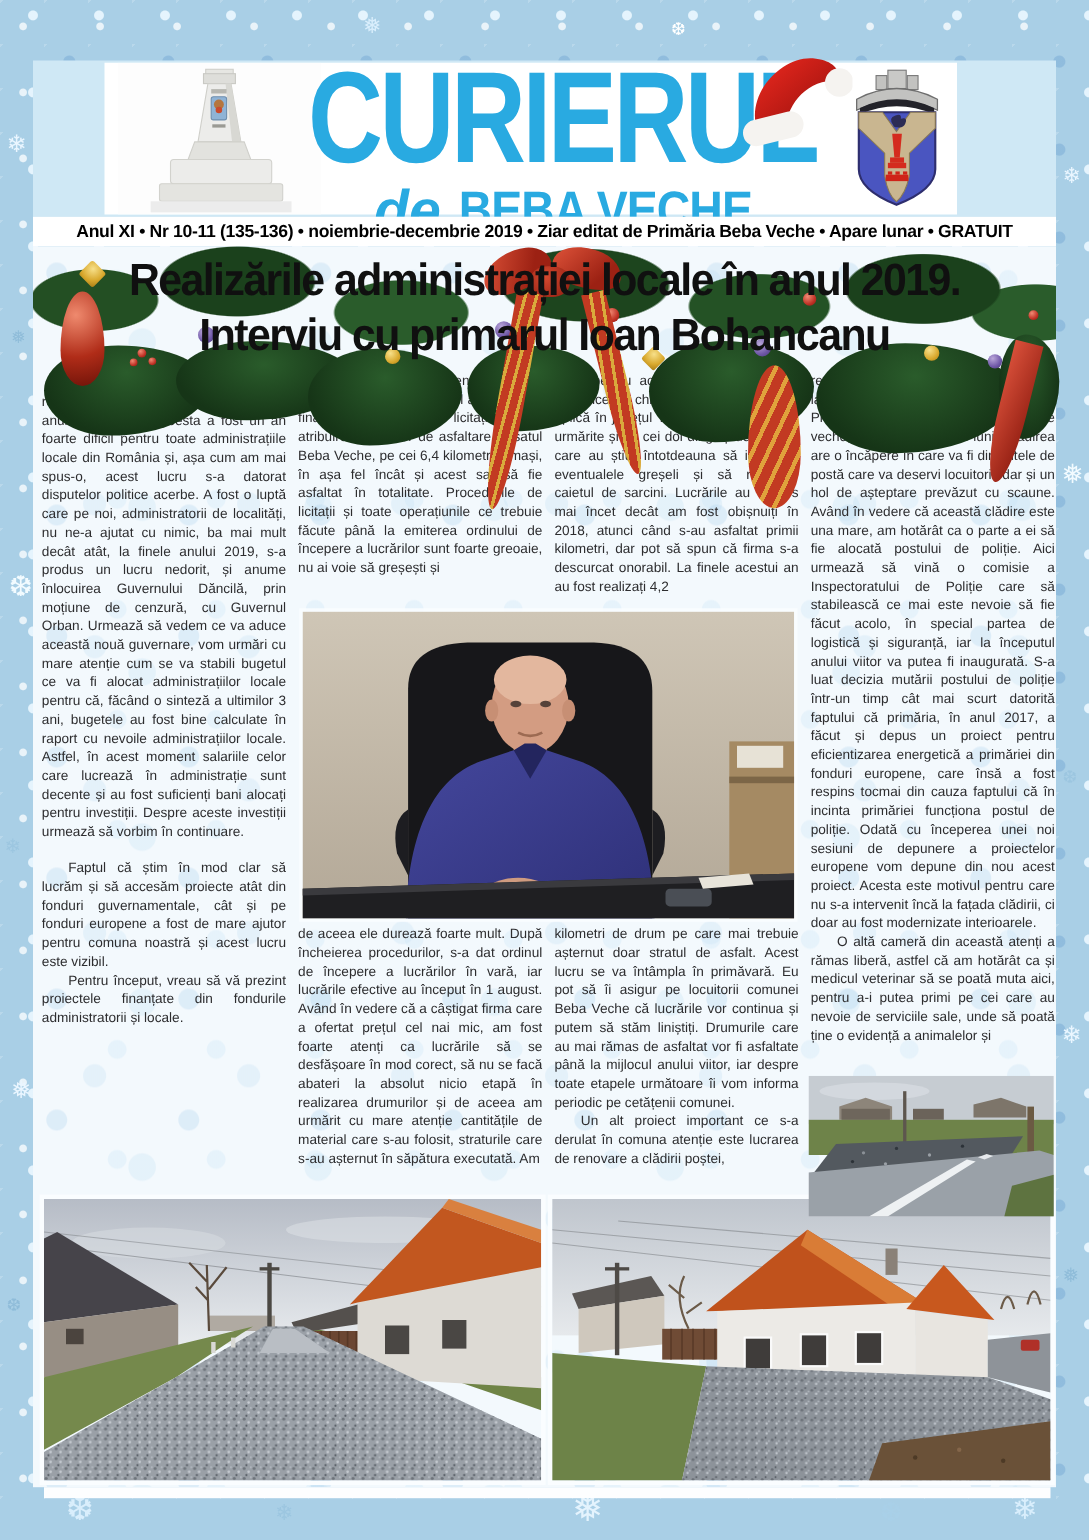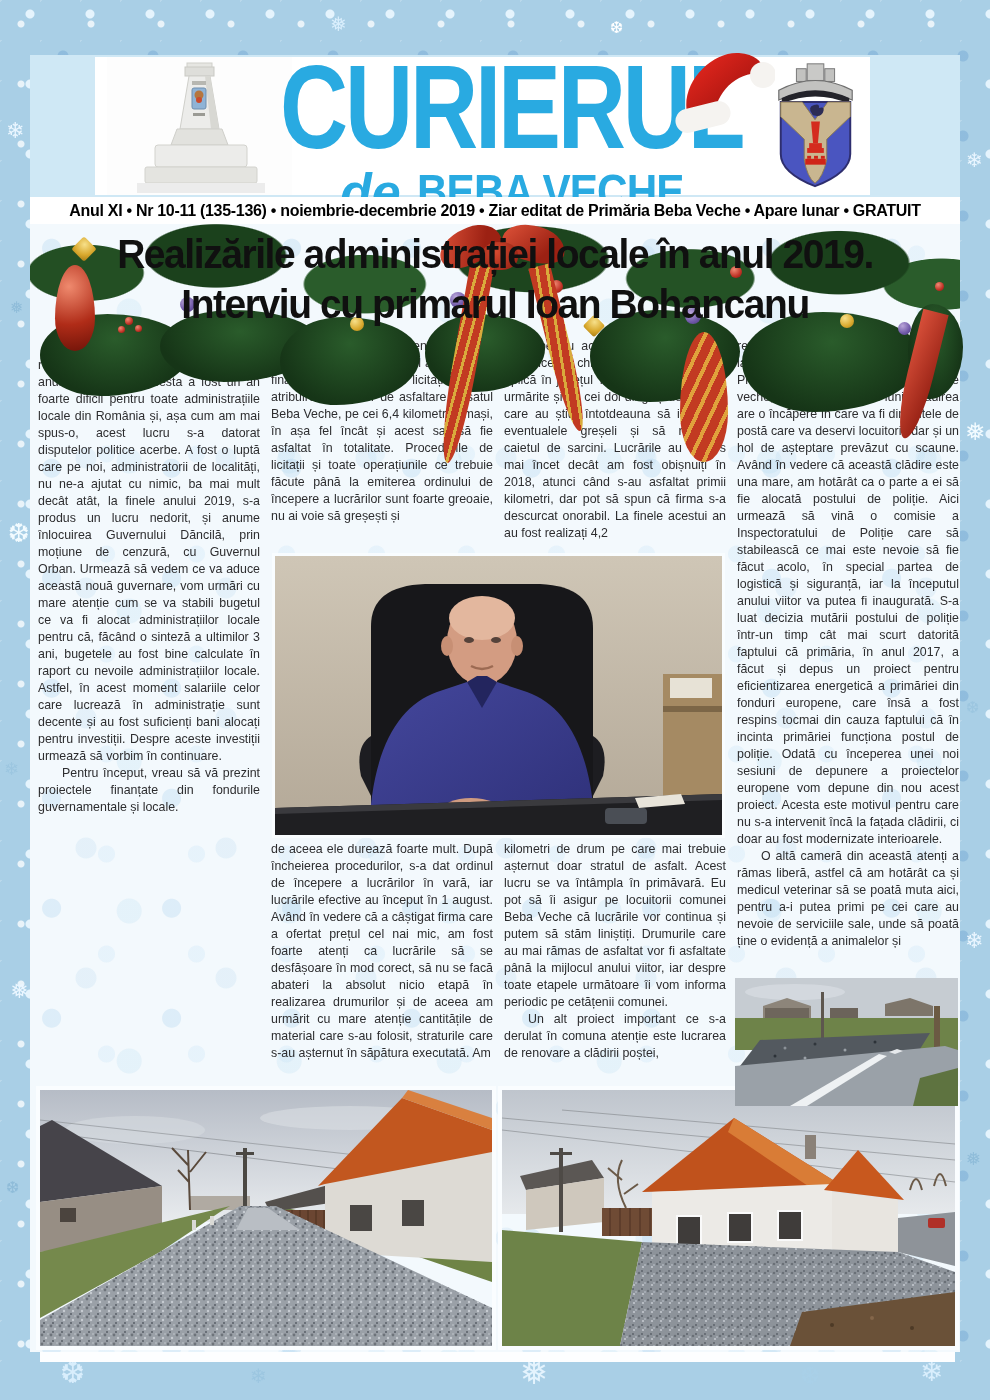--- a/index.html
+++ b/index.html
@@ -203,21 +203,22 @@
     <div class="bow-tail" style="left:893px;top:90px;width:26px;height:130px;transform:rotate(14deg);background:linear-gradient(100deg,#d9503a,#8f1c10);"></div>
   </div>
 
   <h1 class="headline" style="margin:0;">
     <span>Realizările administrației locale în anul 2019.</span><br>
     <span>Interviu cu primarul Ioan Bohancanu</span>
   </h1>
 
   <div class="tcol" id="col1">
       <p class="para ind">Ca în fiecare an, prezentăm realizările administrației locale pentru anul în curs. Anul acesta a fost un an foarte dificil pentru toate administrațiile locale din România și, așa cum am mai spus-o, acest lucru s-a datorat disputelor politice acerbe. A fost o luptă care pe noi, administratorii de localități, nu ne-a ajutat cu nimic, ba mai mult decât atât, la finele anului 2019, s-a produs un lucru nedorit, și anume înlocuirea Guvernului Dăncilă, prin moțiune de cenzură, cu Guvernul Orban. Urmează să vedem ce va aduce această nouă guvernare, vom urmări cu mare atenție cum se va stabili bugetul ce va fi alocat administrațiilor locale pentru că, făcând o sinteză a ultimilor 3 ani, bugetele au fost bine calculate în raport cu nevoile administrațiilor locale. Astfel, în acest moment salariile celor care lucrează în administrație sunt decente și au fost suficienți bani alocați pentru investiții. Despre aceste investiții urmează să vorbim în continuare.</p>
-      <p class="para ind">Pentru început, vreau să vă prezint proiectele finanțate din fondurile guvernamentale și locale.</p>
+      <p class="para ind gap">Faptul că știm în mod clar să lucrăm și să accesăm proiecte atât din fonduri guvernamentale, cât și pe fonduri europene a fost de mare ajutor pentru comuna noastră și acest lucru este vizibil.</p>
+      <p class="para ind">Pentru început, vreau să vă prezint proiectele finanțate din fondurile administratorii și locale.</p>
     </div>
   <div class="tcol" id="col2t">
       <p class="para">Cea mai mare realizare pentru acest an a fost faptul că la începutul anului a fost finalizată procedura de licitație pentru atribuirea lucrărilor de asfaltare în satul Beba Veche, pe cei 6,4 kilometri rămași, în așa fel încât și acest sat să fie asfaltat în totalitate. Procedurile de licitații și toate operațiunile ce trebuie făcute până la emiterea ordinului de începere a lucrărilor sunt foarte greoaie, nu ai voie să greșești și</p>
     </div>
   <div class="tcol" id="col3t">
       <p class="para">optat pentru această procedură de la bun început chiar dacă ea nu prea se aplică în județul Timiș. Lucrările au fost urmărite și de cei doi diriginți de șantier, care au știut întotdeauna să identifice eventualele greșeli și să respecte caietul de sarcini. Lucrările au decurs mai încet decât am fost obișnuiți în 2018, atunci când s-au asfaltat primii kilometri, dar pot să spun că firma s-a descurcat onorabil. La finele acestui an au fost realizați 4,2</p>
     </div>
   <div class="tcol" id="col4">
       <p class="para">realizată în totalitate din fonduri locale și la care a lucrat echipa de constructori a Primăriei Beba Veche. Fiind o clădire veche, s-a muncit câteva luni. Clădirea are o încăpere în care va fi dirigintele de postă care va deservi locuitorii, dar și un hol de așteptare prevăzut cu scaune. Având în vedere că această clădire este una mare, am hotărât ca o parte a ei să fie alocată postului de poliție. Aici urmează să vină o comisie a Inspectoratului de Poliție care să stabilească ce mai este nevoie să fie făcut acolo, în special partea de logistică și siguranță, iar la începutul anului viitor va putea fi inaugurată. S-a luat decizia mutării postului de poliție într-un timp cât mai scurt datorită faptului că primăria, în anul 2017, a făcut și depus un proiect pentru eficientizarea energetică a primăriei din fonduri europene, care însă a fost respins tocmai din cauza faptului că în incinta primăriei funcționa postul de poliție. Odată cu începerea unei noi sesiuni de depunere a proiectelor europene vom depune din nou acest proiect. Acesta este motivul pentru care nu s-a intervenit încă la fațada clădirii, ci doar au fost modernizate interioarele.</p>
       <p class="para ind">O altă cameră din această atenți a rămas liberă, astfel că am hotărât ca și medicul veterinar să se poată muta aici, pentru a-i putea primi pe cei care au nevoie de serviciile sale, unde să poată ține o evidență a animalelor și</p>

